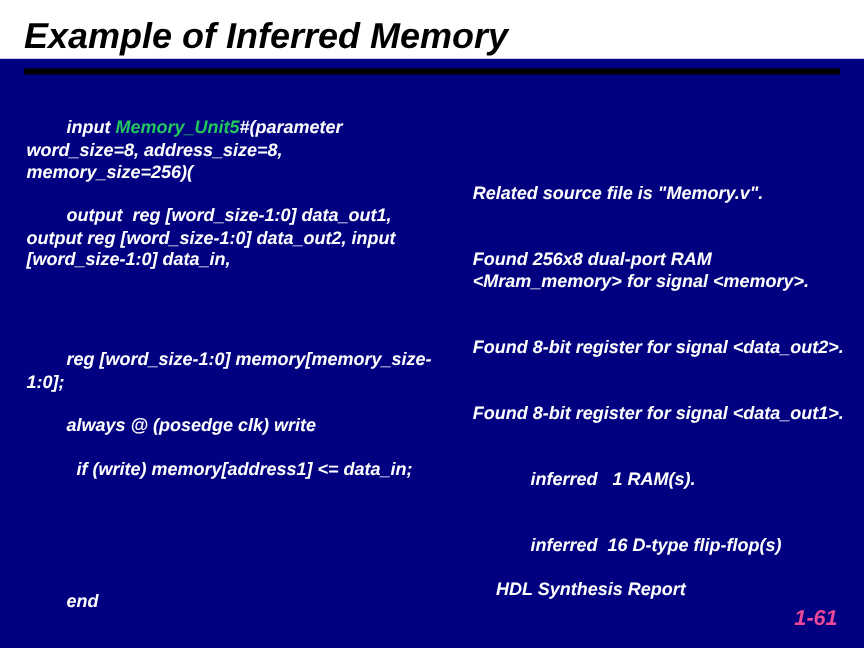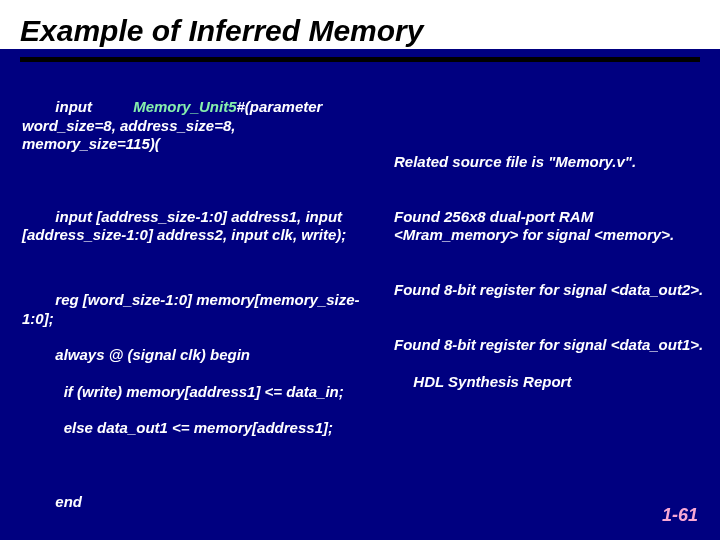--- a/index.html
+++ b/index.html
@@ -55,74 +55,75 @@
   .col-left {
     flex: 0 0 350px;
   }
   .col-right {
     flex: 1 1 auto;
   }
   .para {
     margin: 0 0 10px 0;
     white-space: pre-wrap;
   }
-  .yellow { color: #86efac; margin-left: 37px; }
+  .yellow { color: #22c55e; }
   .indent1 { padding-left: 14px; display: block; }
   .indent3 { padding-left: 62px; display: block; }
   .pagenum {
     position: absolute;
     right: 22px;
     bottom: 14px;
     color: #000000;
     font-weight: bold;
     font-style: italic;
     font-size: 18px;
     background: transparent;
   }
   
-  .pagenum { color: #f9a8d4; }
+  .pagenum { color: #ec4899; }
 </style>
 </head>
 <body>
 
 <div class="slide">
 
   <div class="title-band">
     <div class="title-wrap">
       <span class="title">Example of Inferred Memory</span>
     </div>
   </div>
   <div class="rule2"></div>
 
   <div class="body">
 
     <div class="col col-left">
       <p class="para">
-        <span>input </span><span class="yellow">Memory_Unit5</span><span>#(parameter word_size=8, address_size=8, memory_size=115)(</span><br>
-        <br>
-        <span>input [address_size-1:0] address1, input [address_size-1:0] address2, input clk, write);</span>
+        <span>input </span><span class="yellow">Memory_Unit5</span><span>#(parameter word_size=8, address_size=8, memory_size=256)(</span><br>
+        <span>output  reg [word_size-1:0] data_out1, output reg [word_size-1:0] data_out2, input [word_size-1:0] data_in,</span><br>
       </p>
       <p class="para">
         <span>reg [word_size-1:0] memory[memory_size-1:0];</span><br>
-        <span>always @ (signal clk) begin</span><br>
+        <span>always @ (posedge clk) write</span><br>
         <span>  if (write) memory[address1] &lt;= data_in;</span><br>
-        <span>  else data_out1 &lt;= memory[address1];</span><br>
+        <br>
         <br>
         <span>end</span><br>
         
       </p>
     </div>
 
     <div class="col col-right">
       <p class="para" style="margin-bottom:6px;">
         <br>
         <span class="indent1">Related source file is "Memory.v".</span>
         <span class="indent1">Found 256x8 dual-port RAM &lt;Mram_memory&gt; for signal &lt;memory&gt;.</span>
         <span class="indent1">Found 8-bit register for signal &lt;data_out2&gt;.</span>
         <span class="indent1">Found 8-bit register for signal &lt;data_out1&gt;.</span>
+        <span class="indent3">inferred   1 RAM(s).</span>
+        <span class="indent3">inferred  16 D-type flip-flop(s)</span>
         <span>HDL Synthesis Report</span>
       </p>
 
     </div>
 
   </div>
 
   <div class="pagenum">1-61</div>
 </div>
 

